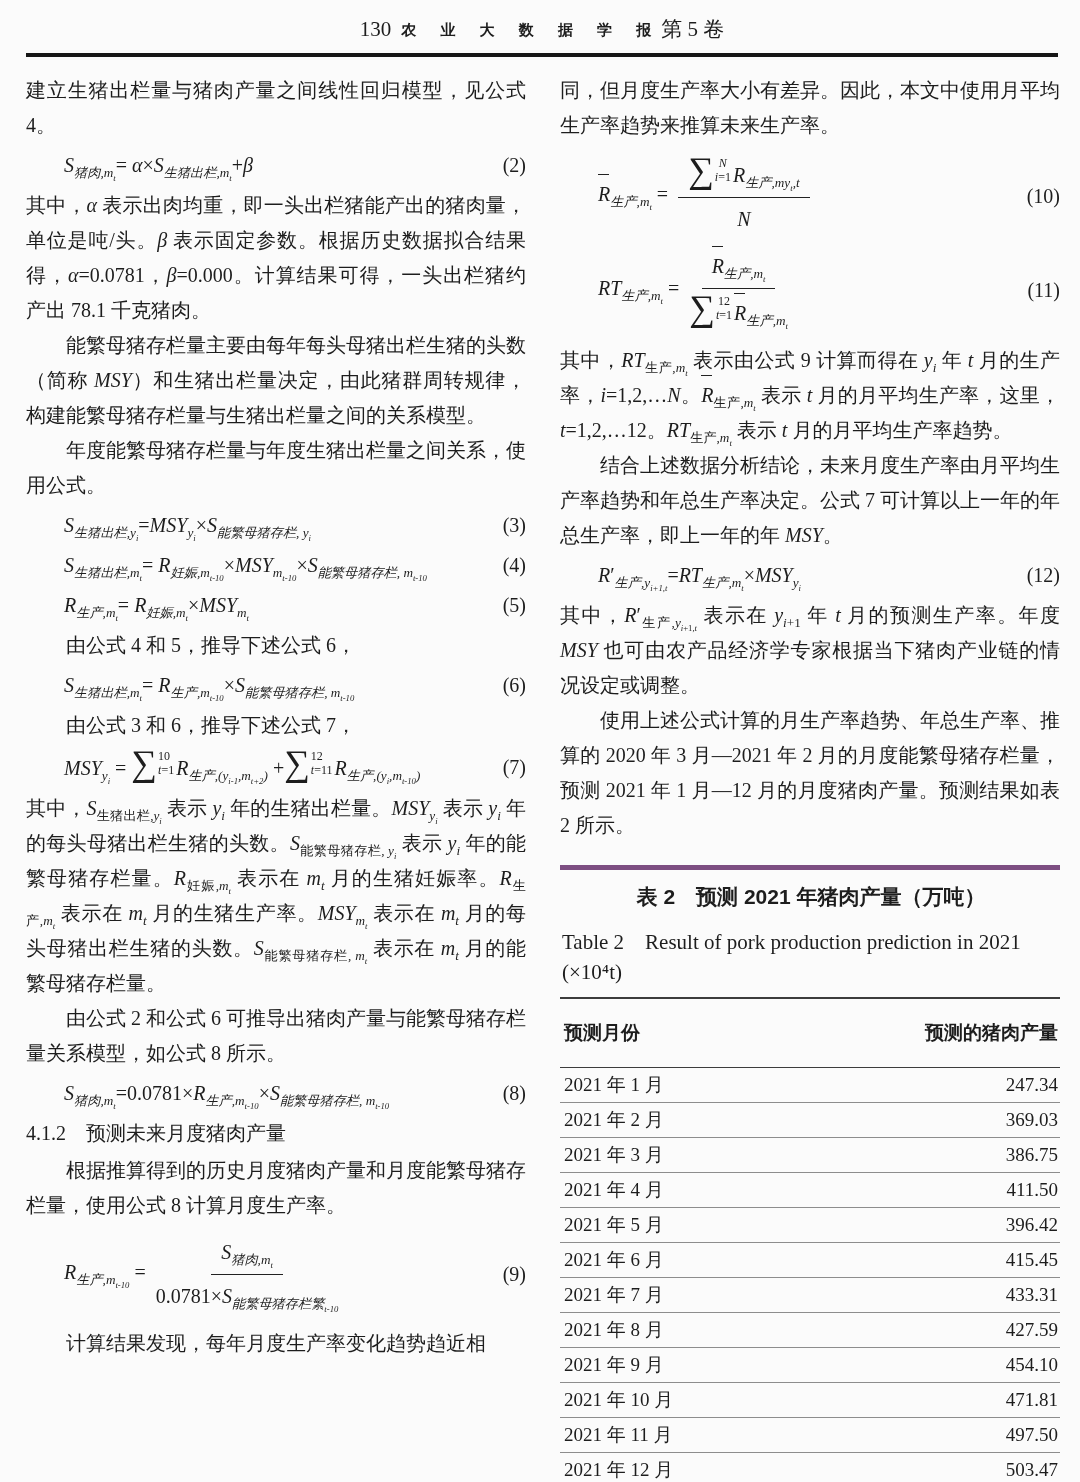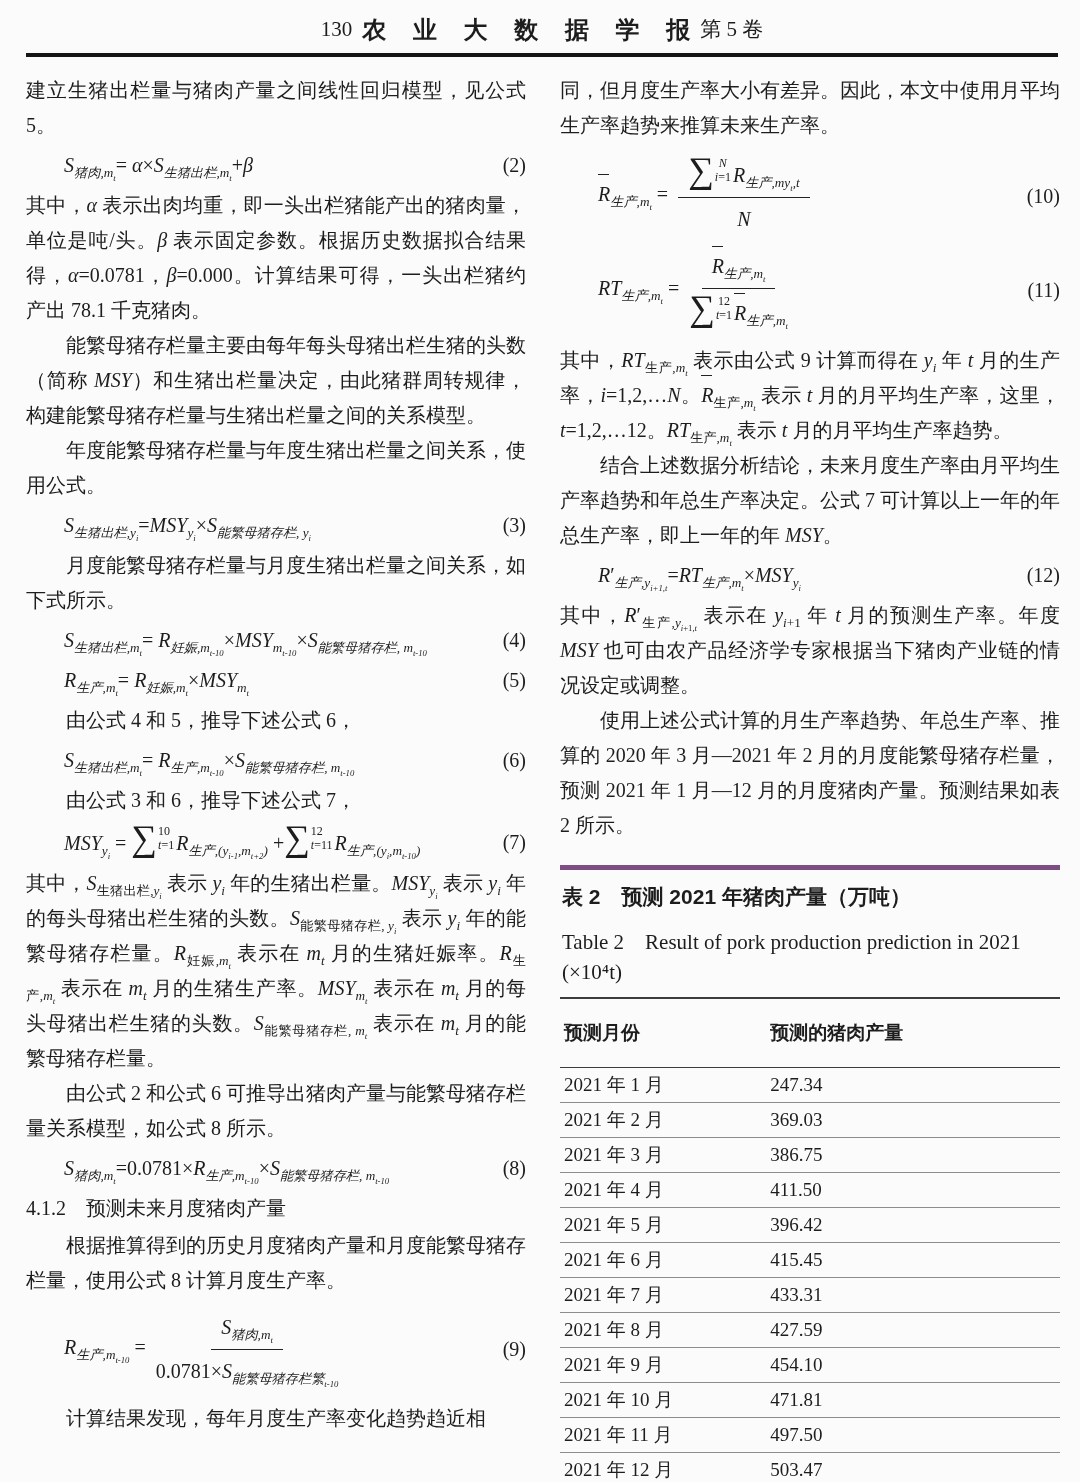--- a/index.html
+++ b/index.html
@@ -8,21 +8,21 @@
     background:#fbfbfb;color:#1d1d1d;
     font-family:"Liberation Serif","DejaVu Serif",serif;
     font-size:20px;line-height:35px;
   }
   .page{padding:10px 20px 0 26px;box-sizing:border-box;}
   
   .page-header{display:flex;justify-content:center;align-items:flex-end;padding:2px 6px 6px 4px;}
   .page-num,.vol{font-size:21px;}
   .journal-title{
     font-family:"Liberation Sans","DejaVu Sans",sans-serif;
-    font-weight:bold;font-size:24px;letter-spacing:10px;text-indent:10px;
+    font-weight:bold;font-size:15px;letter-spacing:10px;text-indent:10px;
   }
   .header-rule{border-top:4px solid #161616;margin:0 2px 16px 0;}
   
   .cols{display:flex;gap:34px;}
   .col{width:500px;flex:0 0 500px;}
   p{margin:0;text-align:justify;}
   .ind{text-indent:2em;}
   i{font-family:"Liberation Serif","DejaVu Serif",serif;}
   sub{font-size:0.66em;line-height:0;}
   
@@ -37,61 +37,60 @@
   .sum{display:inline-flex;align-items:center;font-style:normal;}
   .sum .sig{font-size:1.8em;line-height:0.85;}
   .sum .lims{display:inline-flex;flex-direction:column;font-size:0.6em;line-height:1.2;margin:0 2px 0 1px;}
   .obar{position:relative;display:inline-block;}
   .obar::before{content:'';position:absolute;left:0;right:1px;top:-3px;border-top:1.8px solid #222;}
   .section-heading{margin:4px 0 2px;}
   
   .tablewrap{margin-top:22px;border-top:5px solid var(--accent,#7d4e82);border-bottom:5px solid var(--accent,#7d4e82);}
   .caption-zh{
     font-family:"Liberation Sans","DejaVu Sans",sans-serif;font-weight:bold;
-    font-size:21px;margin:13px 0 4px 2px;line-height:28px;
+    font-size:21px;margin:13px 0 4px 2px;line-height:28px;text-align:center;
   }
   .caption-en{font-size:21px;margin:16px 0 10px 2px;line-height:30px;}
   .thead{
     display:flex;border-top:2px solid #3c3c3c;border-bottom:1.5px solid #3c3c3c;
     font-family:"Liberation Sans","DejaVu Sans",sans-serif;font-weight:bold;font-size:19px;
     padding:22px 2px;line-height:24px;
   }
   .trow{display:flex;border-bottom:1px solid #8d8d8d;padding:5px 2px;font-size:19px;line-height:24px;}
   .tbody .trow:last-child{border-bottom:none;}
   .c1{flex:1;text-align:left;padding-left:2px;}
-  .c2{width:58%;text-align:left;}
+  .c2{width:58%;text-align:right;}
 </style>
 </head>
 <body>
 
 <div class="page">
 
   <header class="page-header">
     <span class="page-num">130</span>
     <span class="journal-title">农 业 大 数 据 学 报</span>
     <span class="vol">第 5 卷</span>
   </header>
   <div class="header-rule"></div>
 
   <main class="cols">
 
     <section class="col">
-      <p>建立生猪出栏量与猪肉产量之间线性回归模型，见公式 5。</p>
+      <p>建立生猪出栏量与猪肉产量之间线性回归模型，见公式 4。</p>
       <div class="formula">
         <span class="fbody"><i>S</i><sub>猪肉,<i>m</i><sub><i>t</i></sub></sub>= <i>α</i>×<i>S</i><sub>生猪出栏,<i>m</i><sub><i>t</i></sub></sub>+<i>β</i></span>
         <span class="eqnum">(2)</span>
       </div>
       <p>其中，<i>α</i> 表示出肉均重，即一头出栏猪能产出的猪肉量，单位是吨/头。<i>β</i> 表示固定参数。根据历史数据拟合结果得，<i>α</i>=0.0781，<i>β</i>=0.000。计算结果可得，一头出栏猪约产出 78.1 千克猪肉。</p>
       <p class="ind">能繁母猪存栏量主要由每年每头母猪出栏生猪的头数（简称 <i>MSY</i>）和生猪出栏量决定，由此猪群周转规律，构建能繁母猪存栏量与生猪出栏量之间的关系模型。</p>
       <p class="ind">年度能繁母猪存栏量与年度生猪出栏量之间关系，使用公式。</p>
       <div class="formula">
         <span class="fbody"><i>S</i><sub>生猪出栏,<i>y</i><sub><i>i</i></sub></sub>=<i>MSY</i><sub><i>y</i><sub><i>i</i></sub></sub>×<i>S</i><sub>能繁母猪存栏, <i>y</i><sub><i>i</i></sub></sub></span>
         <span class="eqnum">(3)</span>
       </div>
-      <p class="ind">月度能繁母猪存栏量与月度生猪出栏量之间关系，如下式所示。</p>
       <div class="formula">
         <span class="fbody"><i>S</i><sub>生猪出栏,<i>m</i><sub><i>t</i></sub></sub>= <i>R</i><sub>妊娠,<i>m</i><sub><i>t</i>-10</sub></sub>×<i>MSY</i><sub><i>m</i><sub><i>t</i>-10</sub></sub>×<i>S</i><sub>能繁母猪存栏, <i>m</i><sub><i>t</i>-10</sub></sub></span>
         <span class="eqnum">(4)</span>
       </div>
       <div class="formula">
         <span class="fbody"><i>R</i><sub>生产,<i>m</i><sub><i>t</i></sub></sub>= <i>R</i><sub>妊娠,<i>m</i><sub><i>t</i></sub></sub>×<i>MSY</i><sub><i>m</i><sub><i>t</i></sub></sub></span>
         <span class="eqnum">(5)</span>
       </div>
       <p class="ind">由公式 4 和 5，推导下述公式 6，</p>
       <div class="formula">

